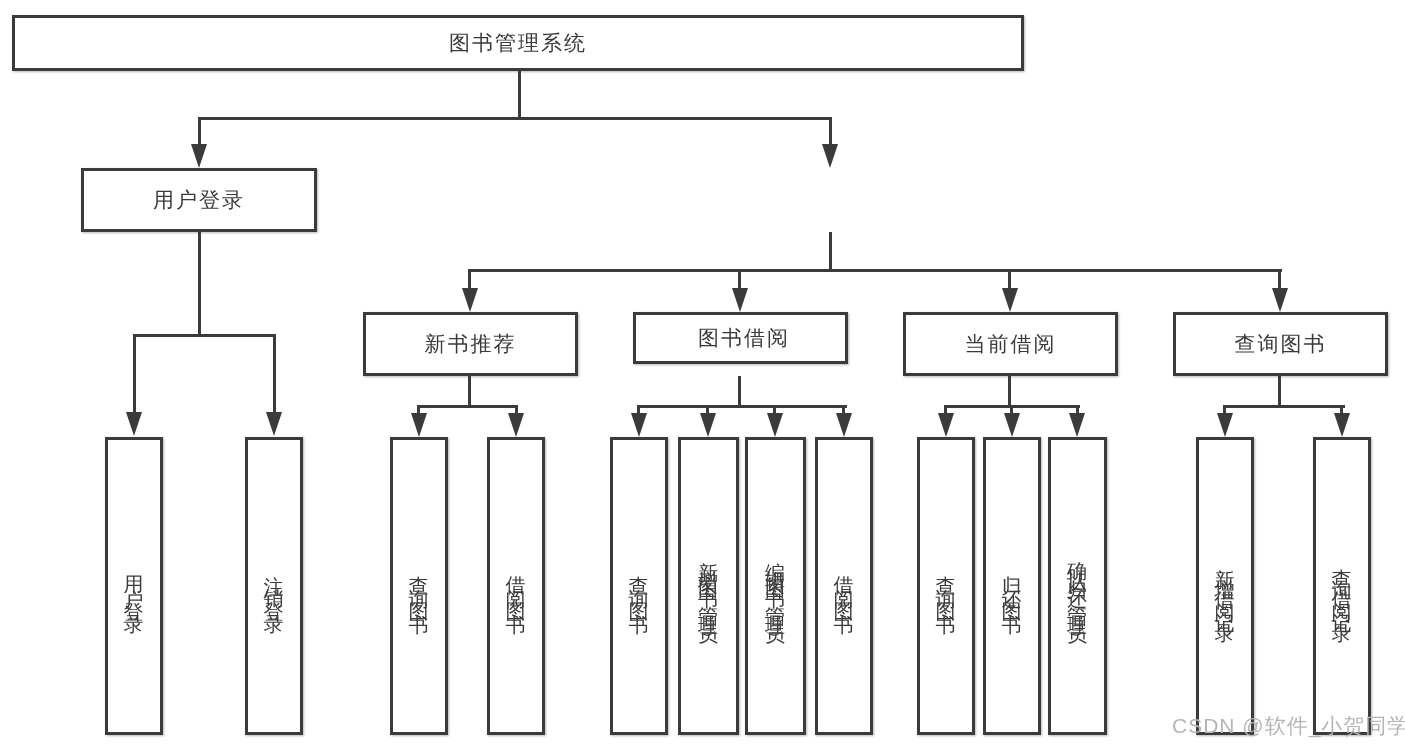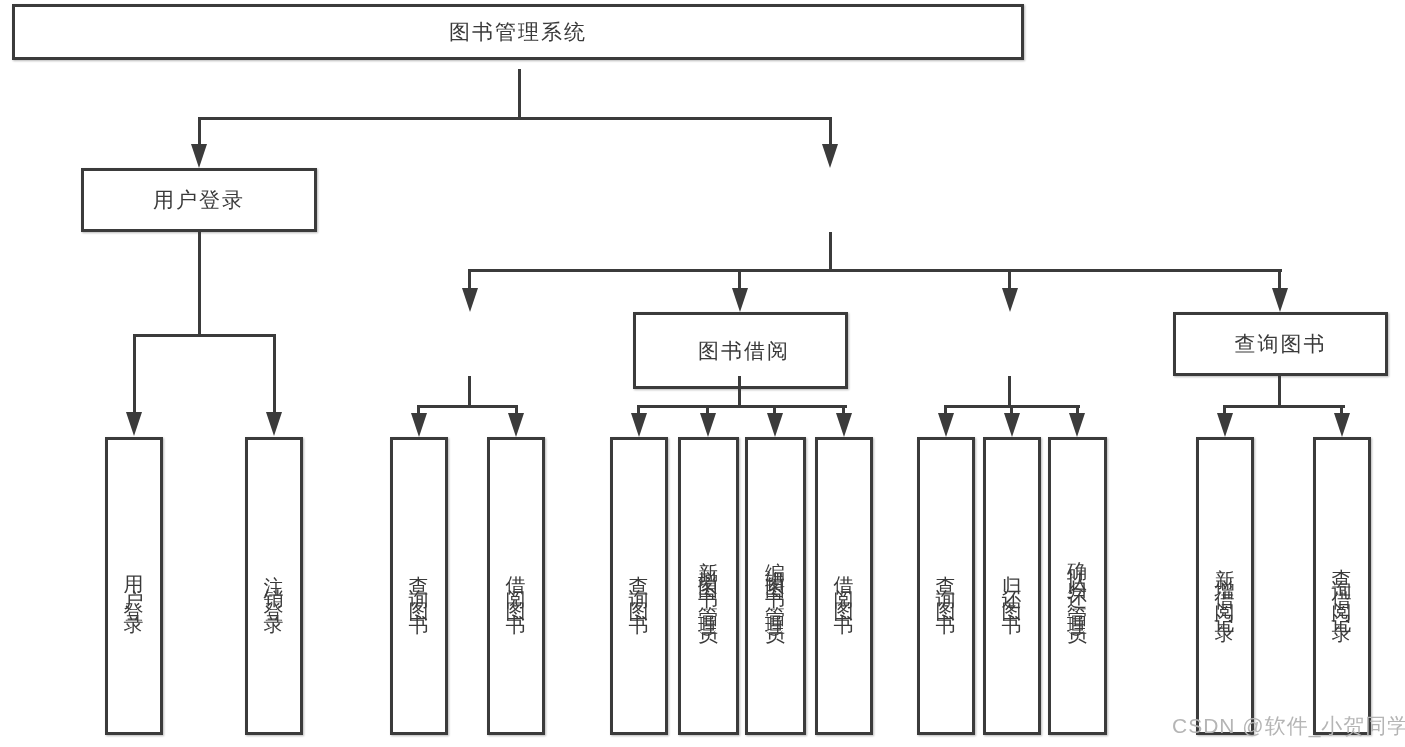--- a/index.html
+++ b/index.html
@@ -64,21 +64,21 @@
     white-space: nowrap;
     z-index: 5;
     letter-spacing: 1px;
   }
 </style>
 </head>
 <body>
 
 <div class="canvas">
 
-  <div class="node h" style="left:12px; top:4px; width:1012px; height:56px;text-align:center;">
+  <div class="node h" style="left:12px; top:15px; width:1012px; height:56px;text-align:center;">
     <span class="label">图书管理系统</span>
   </div>
 
   <div class="line" style="left:518px; top:69px; width:3px; height:50px;"></div>
   <div class="line" style="left:198px; top:117px; width:634px; height:3px;"></div>
   <div class="line" style="left:198px; top:117px; width:3px; height:32px;"></div>
   <div class="arrow" style="left:191px; top:144px;"></div>
   <div class="line" style="left:829px; top:117px; width:3px; height:32px;"></div>
   <div class="arrow" style="left:822px; top:144px;"></div>
 
@@ -97,22 +97,28 @@
   <div class="line" style="left:468px; top:269px; width:814px; height:3px;"></div>
   <div class="line" style="left:468px; top:269px; width:3px; height:20px;"></div>
   <div class="arrow" style="left:462px; top:288px;"></div>
   <div class="line" style="left:738px; top:269px; width:3px; height:20px;"></div>
   <div class="arrow" style="left:732px; top:288px;"></div>
   <div class="line" style="left:1008px; top:269px; width:3px; height:20px;"></div>
   <div class="arrow" style="left:1002px; top:288px;"></div>
   <div class="line" style="left:1278px; top:269px; width:3px; height:20px;"></div>
   <div class="arrow" style="left:1272px; top:288px;"></div>
 
-  <div class="node h" style="left:633px; top:312px; width:215px; height:77px;padding-left:7px;">
+  <div class="node h" style="left:363px; top:312px; width:215px; height:64px;">
+    <span class="label">新书推荐</span>
+  </div>
+  <div class="node h" style="left:633px; top:312px; width:215px; height:52px;padding-left:7px;">
     <span class="label">图书借阅</span>
+  </div>
+  <div class="node h" style="left:903px; top:312px; width:215px; height:64px;">
+    <span class="label">当前借阅</span>
   </div>
   <div class="node h" style="left:1173px; top:312px; width:215px; height:64px;">
     <span class="label">查询图书</span>
   </div>
 
   <div class="line" style="left:468px; top:376px; width:3px; height:31px;"></div>
   <div class="line" style="left:417px; top:405px; width:101px; height:3px;"></div>
   <div class="line" style="left:417px; top:405px; width:3px; height:12px;"></div>
   <div class="arrow" style="left:411px; top:413px;"></div>
   <div class="line" style="left:515px; top:405px; width:3px; height:12px;"></div>

